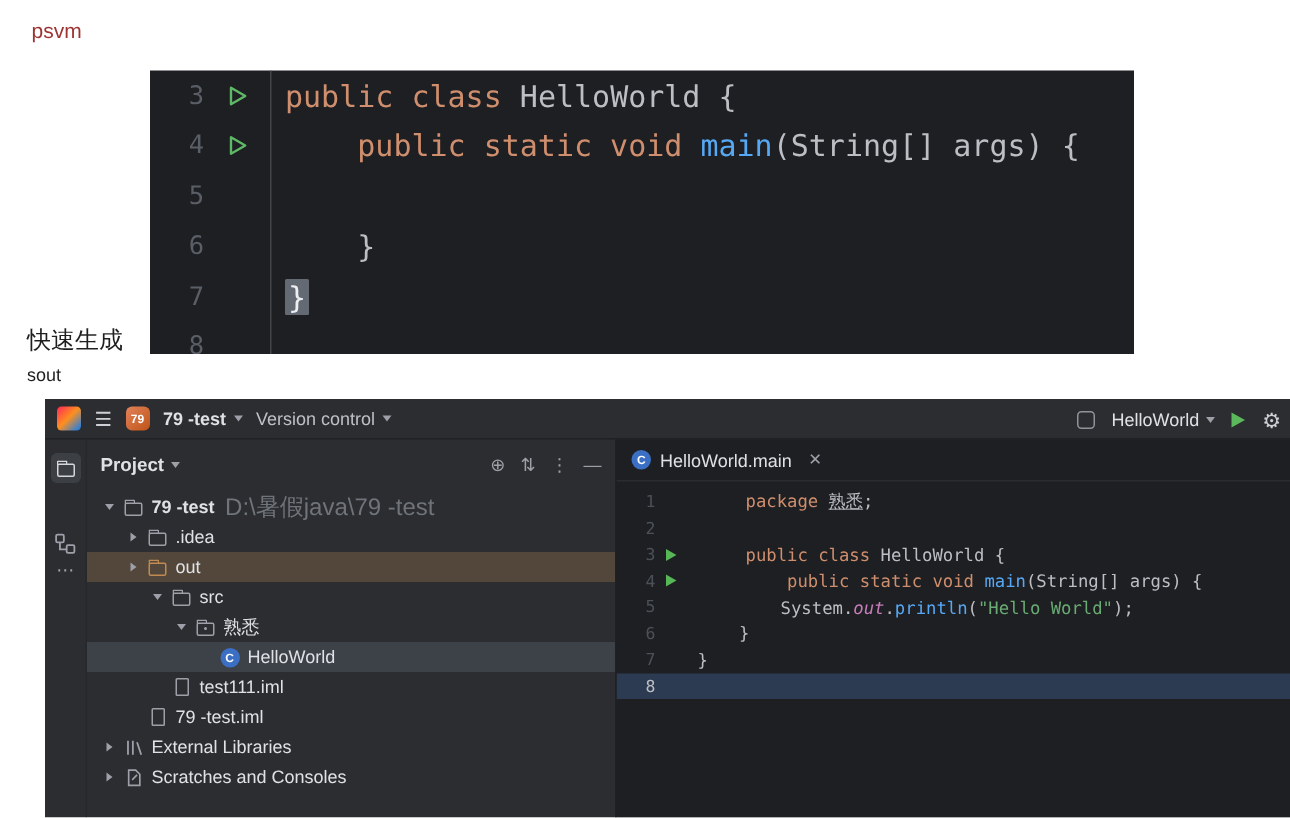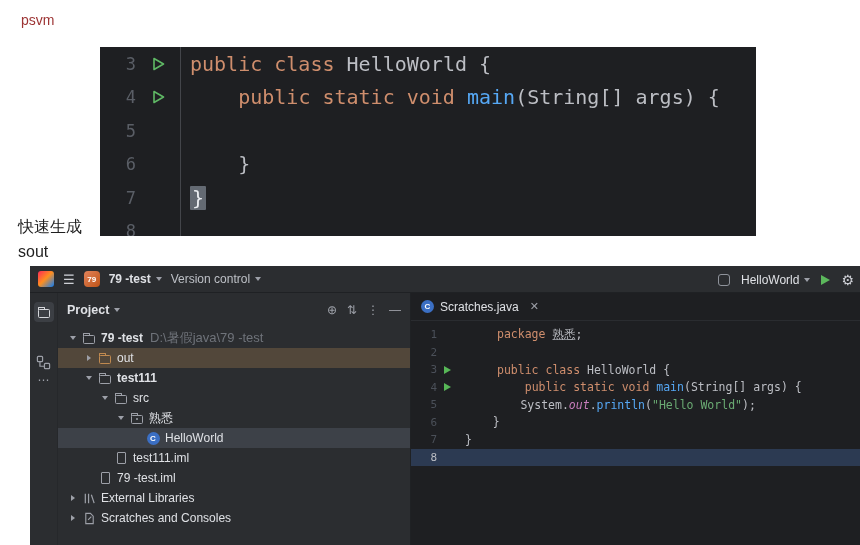--- a/index.html
+++ b/index.html
@@ -5,21 +5,21 @@
   * { margin:0; padding:0; box-sizing:border-box; }
   html,body { width:860px; height:545px; }
   body {
     position:relative; background:#ffffff; overflow:hidden;
     font-family:"Liberation Sans", sans-serif;
   }
 
   
   .doc-psvm  { position:absolute; left:21px; top:12px;  font-size:14px; color:#9d3434; }
   .doc-gen   { position:absolute; left:18px; top:217px; font-size:16px; color:#1f1f1f; }
-  .doc-sout  { position:absolute; left:18px; top:243px; font-size:16px; color:#1f1f1f; }
+  .doc-sout  { position:absolute; left:18px; top:243px; font-size:12px; color:#1f1f1f; }
 
   
   .snippet {
     position:absolute; left:100px; top:47px; width:656px; height:189px;
     background:#1e1f22; overflow:hidden;
     font-family:"DejaVu Sans Mono", monospace;
   }
   .s-sep { position:absolute; left:80px; top:0; bottom:0; width:1px; background:#43454a; }
   .s-line { display:flex; align-items:center; height:33.5px; position:relative; }
   .s-num  { width:36px; flex:none; text-align:right; color:#5a5e66; font-size:17px; }
@@ -87,21 +87,21 @@
               border-radius:1.5px; margin-top:2px; }
   .i-folder::before { content:""; position:absolute; top:-3px; left:-1px; width:5px; height:2px;
                       border:1px solid currentColor; border-bottom:none; border-radius:1px 1px 0 0; }
   .i-folder.dot::after { content:""; position:absolute; left:4px; top:2.5px; width:2px; height:2px;
                          border-radius:50%; background:currentColor; }
   .i-file { width:9px; height:12px; border:1px solid currentColor; border-radius:1px; }
   .i-class { width:13px; height:13px; border-radius:50%; background:#3b6fc4; color:#fff;
              font-size:8px; font-weight:700; display:flex; align-items:center; justify-content:center;
              font-family:"Liberation Sans", sans-serif; }
   .tlabel { font-size:12px; }
-  .tsuffix { color:#6f737a; font-size:13px; margin-left:7px; }
+  .tsuffix { color:#6f737a; font-size:16px; margin-left:7px; }
   .bold .tlabel { font-weight:600; }
 
   
   .editor { flex:1; background:#1e1f22; position:relative; border-left:1px solid #1f2124;
             font-family:"DejaVu Sans Mono", monospace; overflow:hidden; }
   .tabbar { height:28px; display:flex; align-items:center; padding-left:10px;
             border-bottom:1px solid #2a2c30; font-family:"Liberation Sans", sans-serif; }
   .tab { display:flex; align-items:center; gap:6px; }
   .tab-label { font-size:12px; color:#dfe1e5; }
   .tab-close { color:#9da0a8; font-size:11px; margin-left:5px; }
@@ -218,33 +218,33 @@
 
       <div class="tree">
         <div class="trow bold" style="--ind:0">
           <span class="chev o"></span>
           <span class="ticon">
               <span class="i-folder"></span>
             </span>
           <span class="tlabel">79 -test</span>
           <span class="tsuffix">D:\暑假java\79 -test</span>
         </div>
+        <div class="trow" style="--ind:1">
+          <span class="chev c"></span>
+          <span class="ticon">
+              <span class="i-folder"></span>
+            </span>
+          <span class="tlabel">.idea</span>
+        </div>
         <div class="trow warm" style="--ind:1">
           <span class="chev c"></span>
           <span class="ticon ex">
               <span class="i-folder"></span>
             </span>
           <span class="tlabel">out</span>
-        </div>
-        <div class="trow bold" style="--ind:1">
-          <span class="chev o"></span>
-          <span class="ticon">
-              <span class="i-folder"></span>
-            </span>
-          <span class="tlabel">test111</span>
         </div>
         <div class="trow" style="--ind:2">
           <span class="chev o"></span>
           <span class="ticon">
               <span class="i-folder"></span>
             </span>
           <span class="tlabel">src</span>
         </div>
         <div class="trow" style="--ind:3">
           <span class="chev o"></span>
@@ -293,21 +293,21 @@
           </span>
           <span class="tlabel">Scratches and Consoles</span>
         </div>
       </div>
     </div>
 
     <div class="editor">
       <div class="tabbar">
         <span class="tab">
           <span class="i-class">C</span>
-          <span class="tab-label">Scratches.java</span>
+          <span class="tab-label">HelloWorld.main</span>
           <span class="tab-close">✕</span>
         </span>
       </div>
 
       <div class="codewrap">
         <div class="eline">
           <span class="enum">1</span>
             <span class="egut"></span>
           <span class="ecode"><span class="kw">package </span><span class="und">熟悉</span><span>;</span></span>
         </div>

